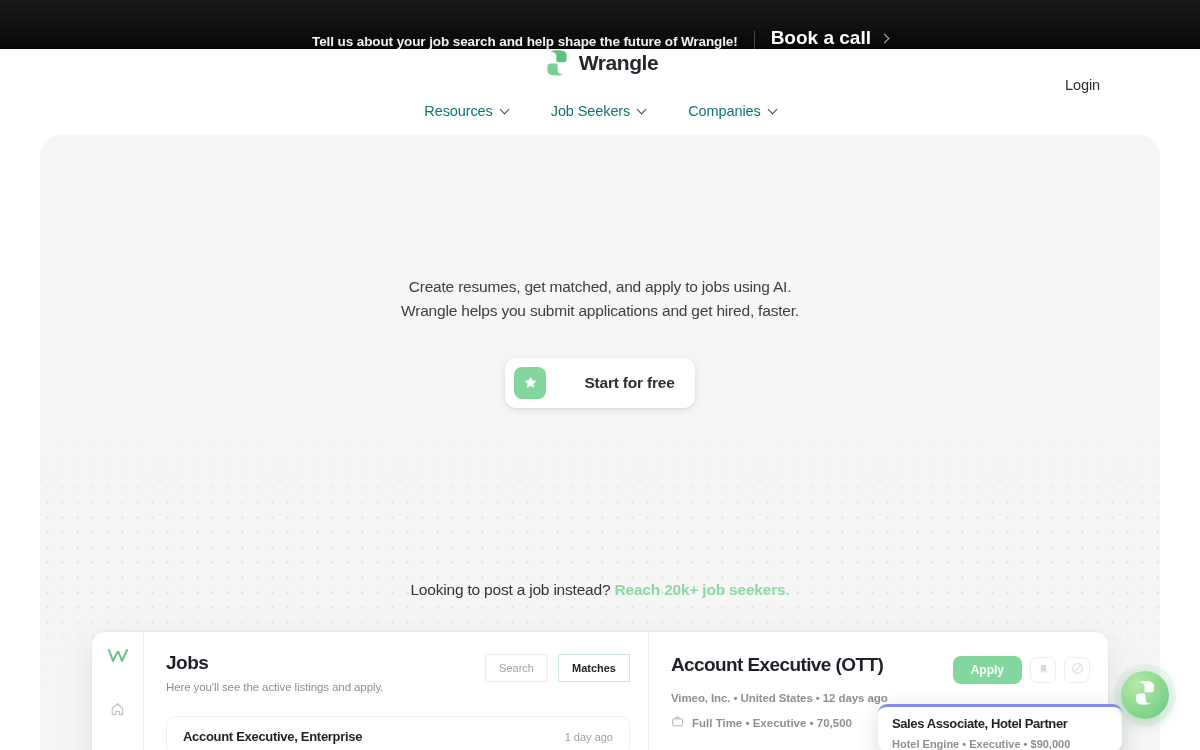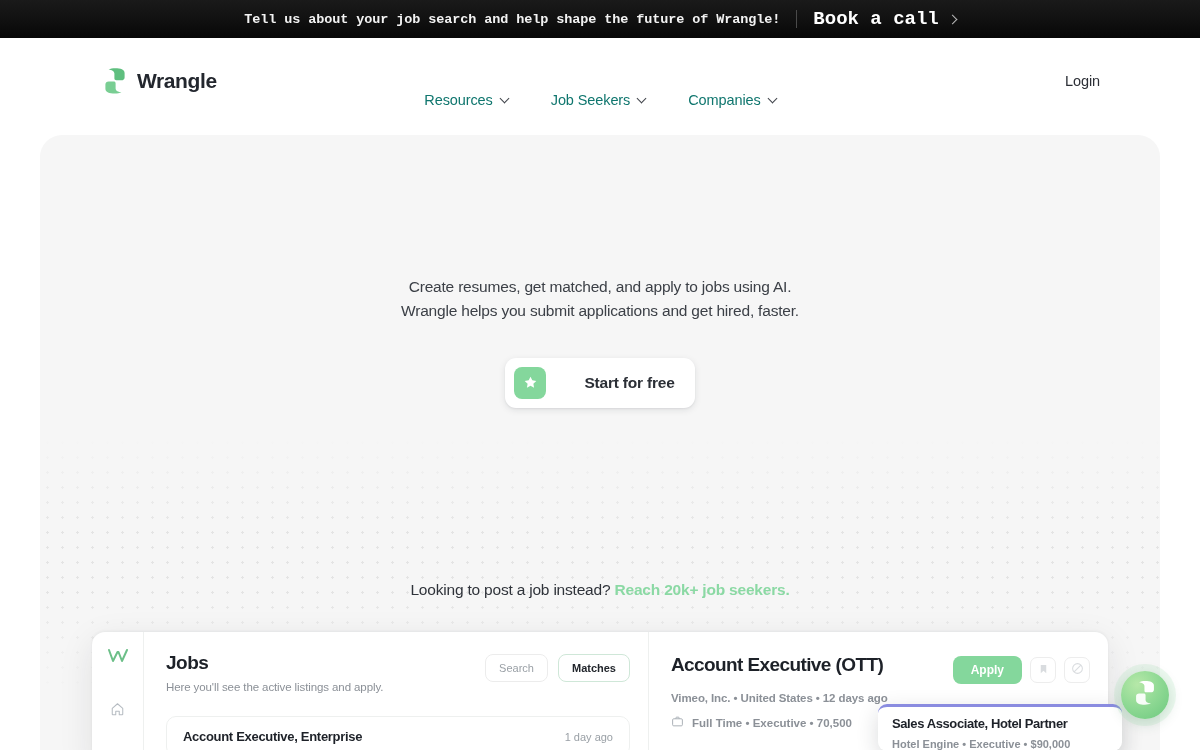--- a/index.html
+++ b/index.html
@@ -6,46 +6,45 @@
   html, body {
     width:1200px; height:750px;
     overflow:hidden;
     background:#ffffff;
     font-family:"Liberation Sans", sans-serif;
     -webkit-font-smoothing:antialiased;
   }
 
   
   .announce{
-    height:38px; width:100%;
+    height:49px; width:100%;
     background:linear-gradient(180deg,#1a1a1a 0%,#121212 45%,#070707 100%);
-    display:flex; align-items:center; justify-content:center;
+    display:flex; align-items:flex-end; justify-content:center;
     color:#ffffff;
-    font-family:Liberation Mono, monospace;
   }
   .announce-text{
     font-size:13.5px; font-weight:700; letter-spacing:-0.1px; color:#f2f2f2;
   }
   .announce-sep{
     width:1px; height:18px; background:#4a4a4a; margin:0 16px;
   }
   .announce-cta{
     font-size:19px; font-weight:700; color:#ffffff;
     display:flex; align-items:center; gap:10px; cursor:pointer;
   }
   .chev-right{
     display:inline-block; width:7px; height:7px;
     border-right:1.6px solid #b9b9b9; border-top:1.6px solid #b9b9b9;
     transform:rotate(45deg);
   }
 
   
   .header{
     height:86px; display:flex; align-items:center;
-    padding:0 100px 0 104px; background:#fff; position:relative;
+    padding:0 100px 0 104px; background:#fff; position:relative;flex-direction:column;
   }
   .brand{ display:flex; align-items:center; gap:11px; cursor:pointer; }
   .brand-mark{ width:22px; height:28px; position:relative; }
   .brand-name{
     font-size:21px; font-weight:700; color:#23272e; letter-spacing:-0.4px;
   }
   .nav{
     position:absolute; left:0; right:0; top:0; height:86px;
     display:flex; align-items:center; justify-content:center; gap:43px;
     pointer-events:none;
@@ -124,21 +123,21 @@
     width:52px; border-right:1px solid #eef0ef;
     display:flex; flex-direction:column; align-items:center; padding-top:16px; gap:34px;
   }
   .rail-logo{ font-size:16px; color:#6cbf88; font-weight:700; letter-spacing:-1px; }
   .rail-ico{ width:15px; height:14px; }
   .mock-main{ flex:1; padding:20px 20px 0 22px; position:relative; }
   .mock-title{ font-size:19px; font-weight:700; color:#1d2128; letter-spacing:-0.5px; }
   .mock-sub{ margin-top:7px; font-size:11.5px; color:#8b9097; letter-spacing:-0.1px; }
   .mock-tabs{ position:absolute; right:18px; top:22px; display:flex; gap:10px; }
   .tab{
-    font-size:11px; padding:7px 13px; border-radius:8px; cursor:pointer;
+    font-size:11px; padding:7px 13px; border-radius:0; cursor:pointer;
     border:1px solid #ececec; color:#9aa0a6; background:#fff;
   }
   .tab.active{ border-color:#cfe7d8; color:#22262c; font-weight:700; }
   .job-card{
     position:absolute; left:22px; right:18px; top:84px;
     border:1px solid #eef0ef; border-radius:10px; background:#fff;
     padding:12px 16px;
   }
   .job-row1{ display:flex; align-items:center; }
   .job-name{ font-size:13px; font-weight:700; color:#1d2128; letter-spacing:-0.3px; }

